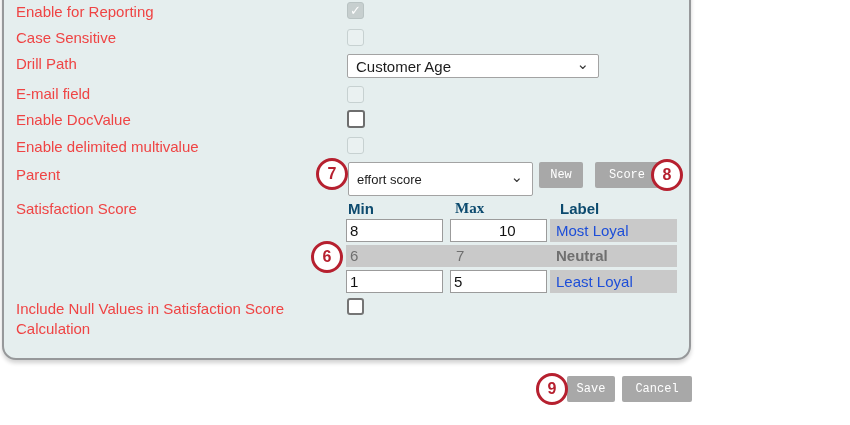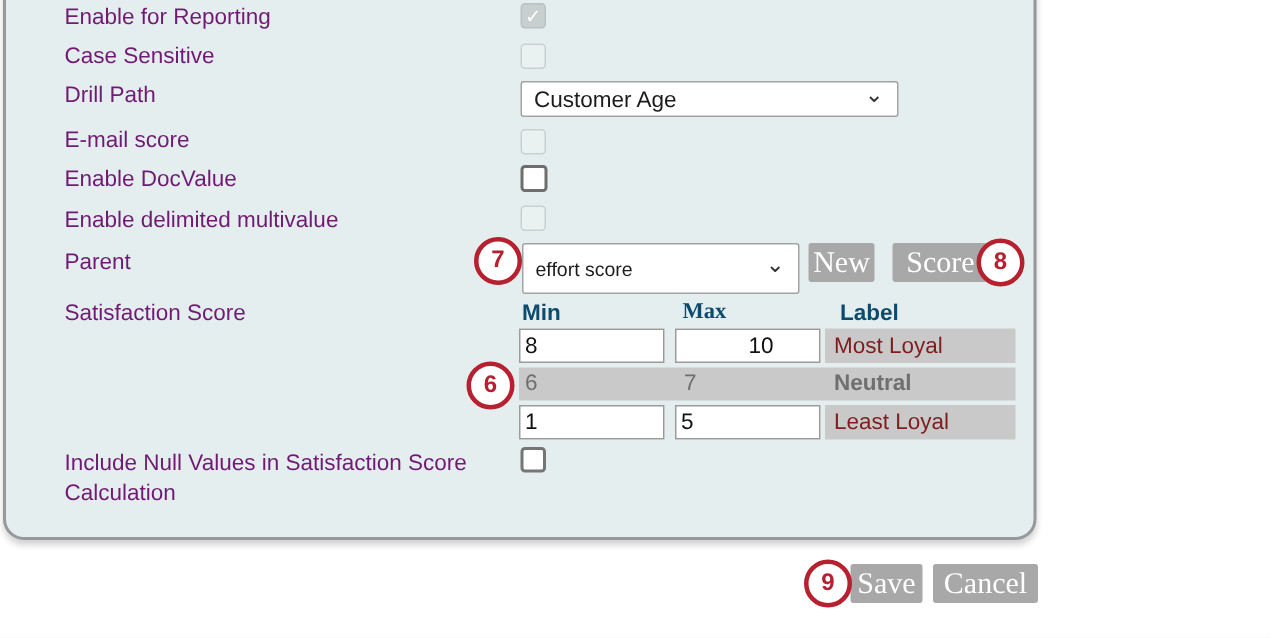--- a/index.html
+++ b/index.html
@@ -19,24 +19,23 @@
     background: #e5eeee;
     border: 2px solid #96989a;
     border-radius: 0 0 14px 14px;
     box-shadow: 0 3px 4px rgba(0,0,0,0.18);
   }
 
   
   .flabel {
     left: 16px;
     font-size: 15px;
-    color: #701a75;
+    color: #ef4444;
     line-height: 20px;
     white-space: nowrap;
-    margin-left: 27px;
   }
   .flabel.wrap { white-space: normal; width: 332px; }
 
   
   .cb {
     width: 17px; height: 17px;
     border-radius: 3px;
     left: 347px;
   }
   .cb.dis-unchecked { background: #eaf1f1; border: 1px solid #c7d1d1; }
@@ -59,22 +58,22 @@
 
   .sel-drill  { left: 347px; top: 54px;  width: 252px; height: 24px; font-size: 15px; }
   .sel-parent { left: 348px; top: 162px; width: 185px; height: 34px; font-size: 13px; }
 
   
   .gbtn {
     background: #a8a8a8;
     color: #ffffff;
     border: none;
     border-radius: 2px;
-    font-family: Liberation Serif, serif;
-    font-size: 20px;
+    font-family: Liberation Mono, monospace;
+    font-size: 12px;
     text-align: center;
     display: flex; align-items: center; justify-content: center;
     cursor: pointer;
   }
   .btn-new    { left: 539px; top: 162px; width: 44px; height: 26px; }
   .btn-delete { left: 595px; top: 162px; width: 64px; height: 26px; }
   .btn-save   { left: 567px; top: 376px; width: 48px; height: 26px; }
   .btn-cancel { left: 622px; top: 376px; width: 70px; height: 26px; }
 
   
@@ -91,21 +90,21 @@
     font-family: inherit;
     font-size: 15px;
     color: #111;
     padding-left: 3px;
     width: 97px;
   }
   .lblcell {
     position: absolute;
     left: 550px; width: 127px; height: 23px;
     background: #c9c9c9;
-    color: #7f1d1d;
+    color: #1d4ed8;
     font-size: 15px;
     line-height: 23px;
     padding-left: 6px;
   }
   .row-dis {
     left: 346px; top: 245px; width: 331px; height: 22px;
     background: #c9c9c9;
     display: flex;
     font-size: 15px; color: #6f6f6f; line-height: 22px;
   }
@@ -127,21 +126,21 @@
   }
 </style>
 </head>
 <body>
 
 <div class="abs panel"></div>
 
 <div class="abs flabel" style="top:2px">Enable for Reporting</div>
 <div class="abs flabel" style="top:28px">Case Sensitive</div>
 <div class="abs flabel" style="top:54px">Drill Path</div>
-<div class="abs flabel" style="top:84px">E-mail score</div>
+<div class="abs flabel" style="top:84px">E-mail field</div>
 <div class="abs flabel" style="top:110px">Enable DocValue</div>
 <div class="abs flabel" style="top:137px">Enable delimited multivalue</div>
 <div class="abs flabel" style="top:165px">Parent</div>
 <div class="abs flabel" style="top:199px">Satisfaction Score</div>
 <div class="abs flabel wrap" style="top:299px">Include Null Values in Satisfaction Score Calculation</div>
 
 <div class="abs cb dis-checked" style="top:2px">
   <span class="checkmark">✓</span>
 </div>
 <div class="abs cb dis-unchecked" style="top:29px"></div>

